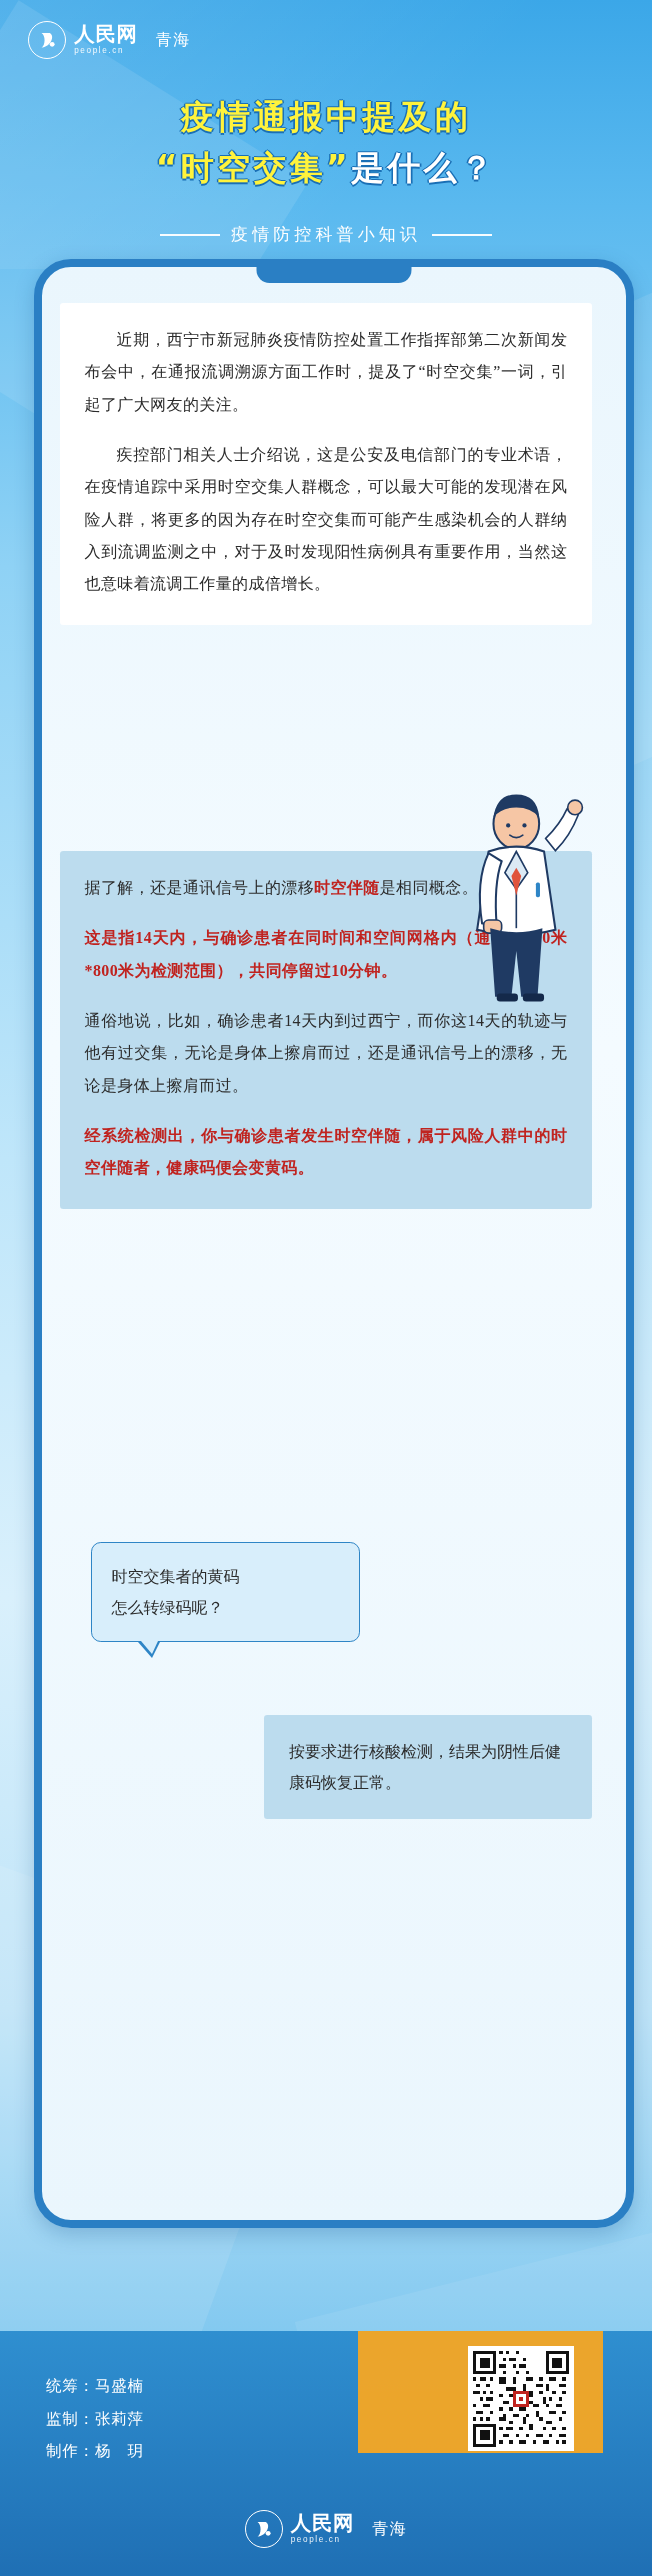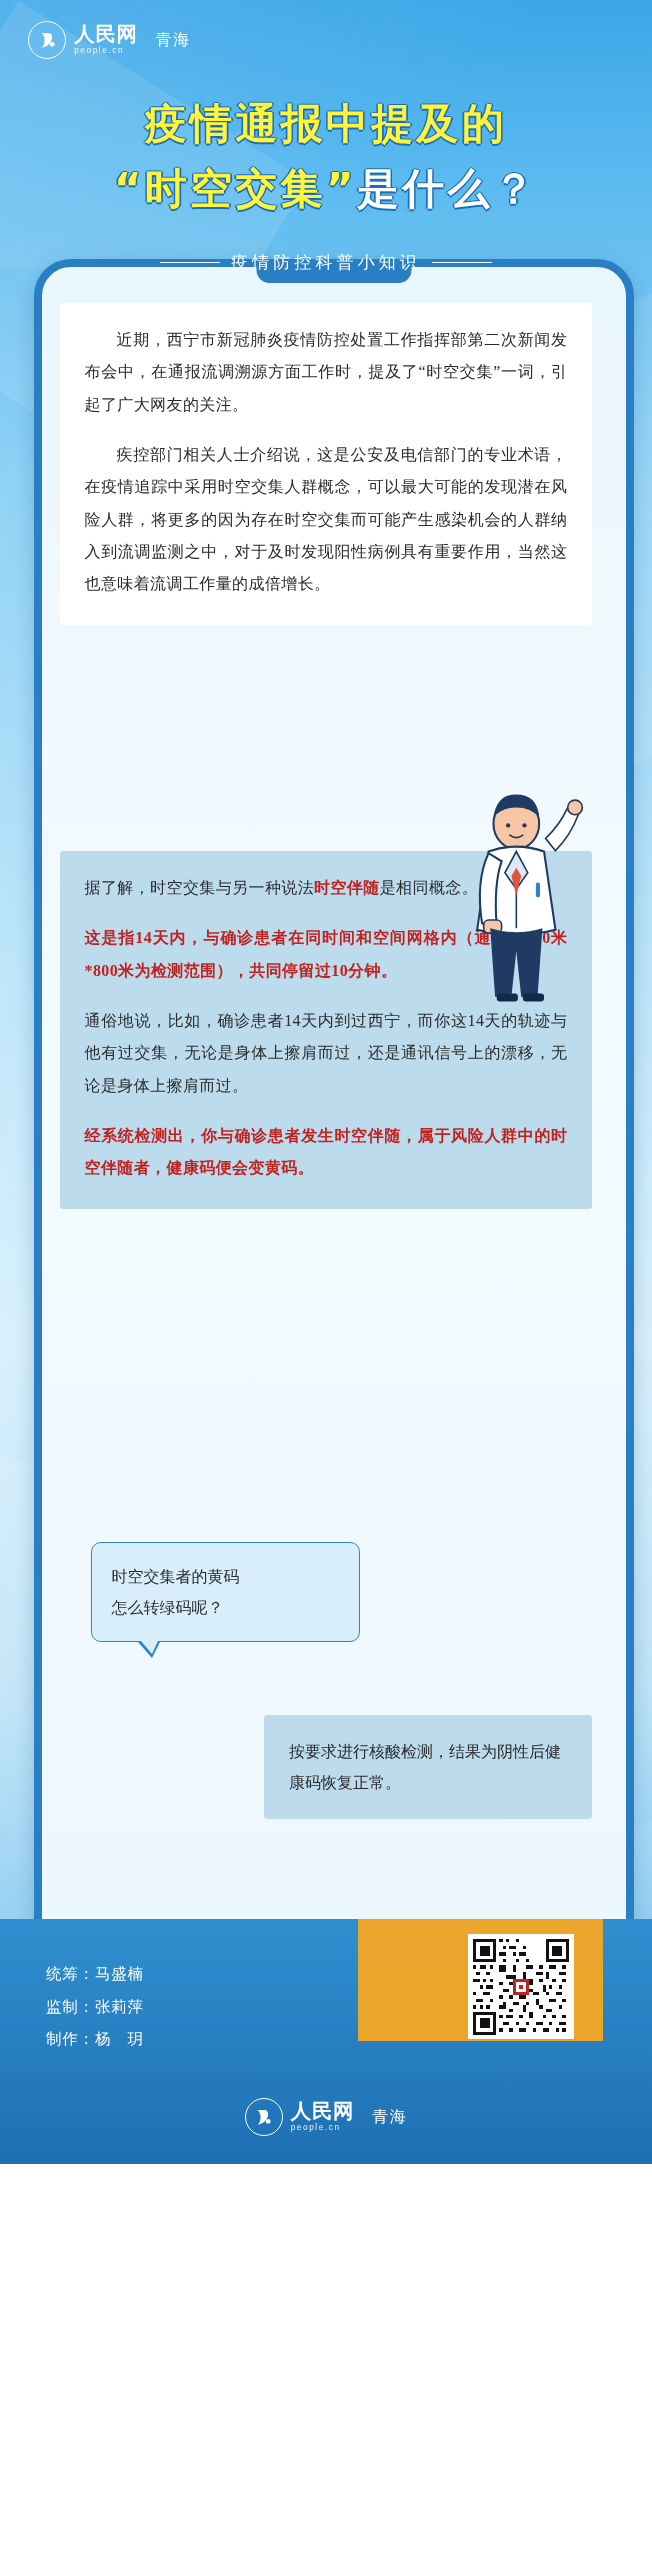--- a/index.html
+++ b/index.html
@@ -6,21 +6,21 @@
     margin: 0;
     padding: 0;
     background: #ffffff;
   }
   body {
     font-family: "Liberation Sans", sans-serif;
   }
   .page {
     position: relative;
     width: 652px;
-    height: 2164px;
+    height: 2576px;
     overflow: hidden;
     background: linear-gradient(180deg, #3ba7e8 0%, #5ab9ef 8%, #8fd2f5 22%, #bfe6fa 45%, #d9f0fc 62%, #bfe4f8 78%, #7cc6ef 92%, #3f9fdd 100%);
   }
   
   .deco {
     position: absolute;
     pointer-events: none;
   }
   .d1 {
     top: 0; left: 0; width: 652px; height: 269px;
@@ -102,21 +102,21 @@
 
   .title-block {
     position: absolute;
     top: 91px;
     left: 0;
     width: 652px;
     text-align: center;
     z-index: 5;
   }
   .title-line {
-    font-size: 42px;
+    font-size: 33px;
     font-weight: bold;
     color: #fff33c;
     letter-spacing: 3.3px;
     text-shadow: 0 1.6px 0 #1a6fb5, 1.6px 0 0 #1a6fb5, 0 -0.8px 0 #1a6fb5, -1.6px 0 0 #1a6fb5;
     line-height: 1.55;
     font-family: "DejaVu Sans", sans-serif;
   }
   .title-line .white {
     color: #ffffff;
   }
@@ -365,21 +365,21 @@
   <div class="phone">
     <div class="phone-notch"></div>
     <div class="phone-inner">
 
       <div class="card card-a">
         <p class="para indent">近期，西宁市新冠肺炎疫情防控处置工作指挥部第二次新闻发布会中，在通报流调溯源方面工作时，提及了“时空交集”一词，引起了广大网友的关注。</p>
         <p class="para indent">疾控部门相关人士介绍说，这是公安及电信部门的专业术语，在疫情追踪中采用时空交集人群概念，可以最大可能的发现潜在风险人群，将更多的因为存在时空交集而可能产生感染机会的人群纳入到流调监测之中，对于及时发现阳性病例具有重要作用，当然这也意味着流调工作量的成倍增长。</p>
       </div>
 
       <div class="card card-b">
-        <p class="para"><span>据了解，时空交集与另一种说法</span><span class="em-red">时空伴随</span><span>是相同概念。</span></p>
+        <p class="para"><span>据了解，还是通讯信号上的漂移</span><span class="em-red">时空伴随</span><span>是相同概念。</span></p>
         <p class="para strong-red">这是指14天内，与确诊患者在同时间和空间网格内（通常以800米*800米为检测范围），共同停留过10分钟。</p>
         <p class="para">通俗地说，比如，确诊患者14天内到过西宁，而你这14天的轨迹与他有过交集，无论是身体上擦肩而过，还是通讯信号上的漂移，无论是身体上擦肩而过。</p>
         <p class="para strong-red">经系统检测出，你与确诊患者发生时空伴随，属于风险人群中的时空伴随者，健康码便会变黄码。</p>
       </div>
 
       <div class="doctor">
         <svg width="155" height="245" viewBox="0 0 190 300" aria-hidden="true">
 
           <path d="M132 96 q18 -18 26 -36 l14 7 q-10 26 -28 44 z" fill="#ffffff" stroke="#1f3a63" stroke-width="2"></path>
           <circle cx="168" cy="58" r="9" fill="#f6c6a5" stroke="#1f3a63" stroke-width="2"></circle>

